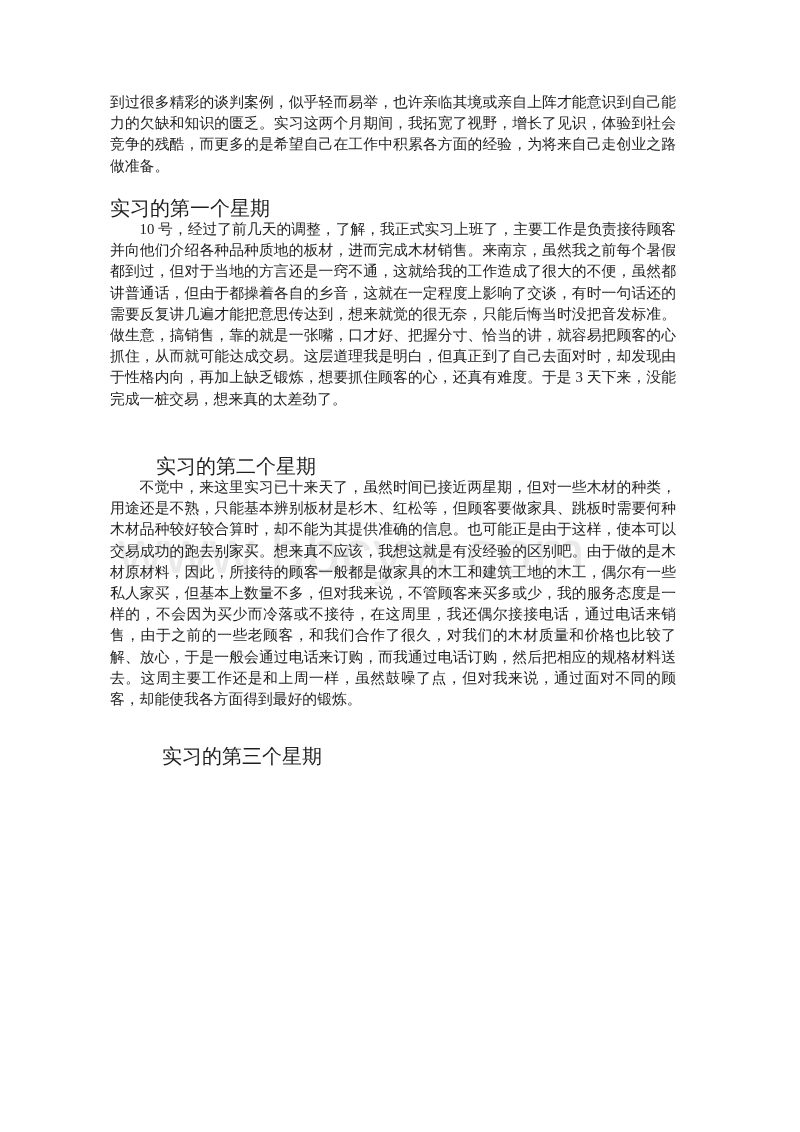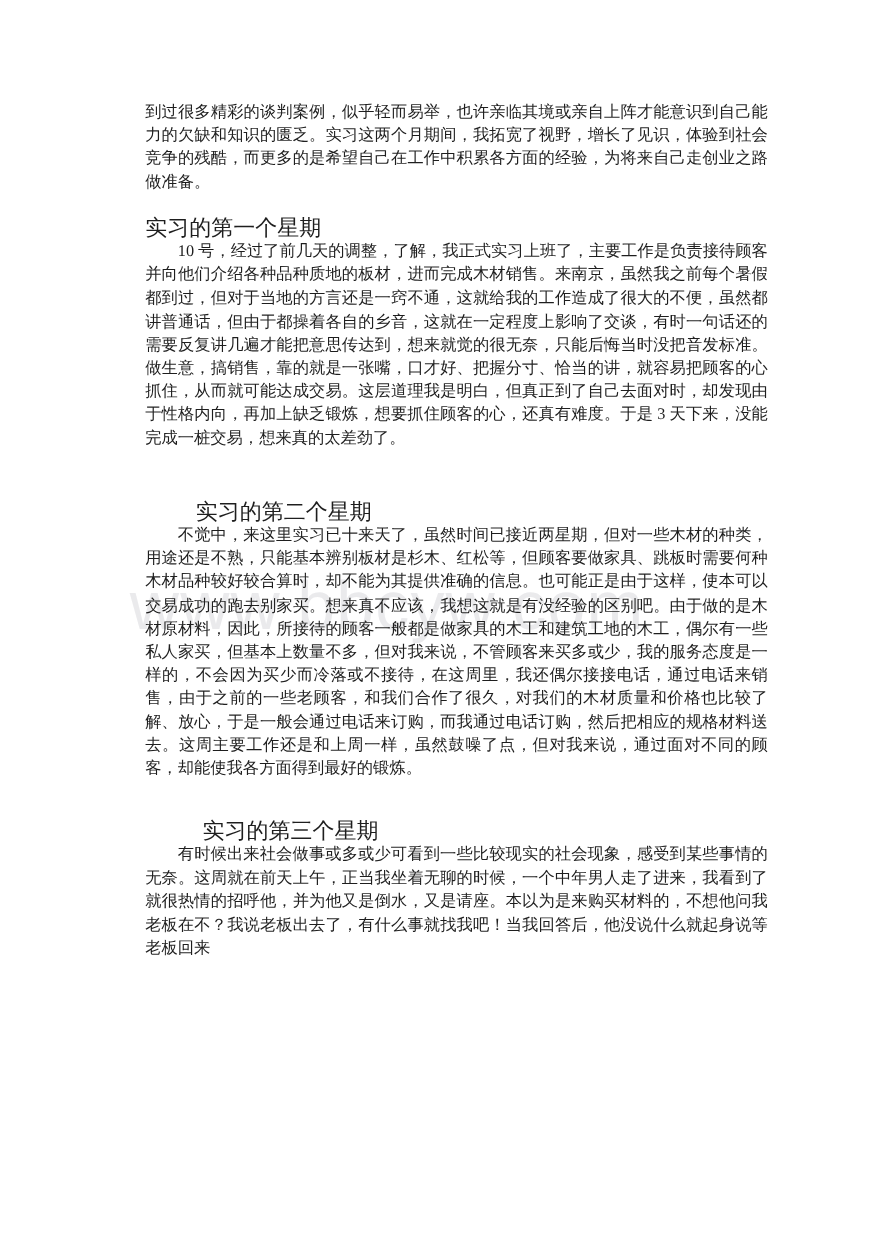--- a/index.html
+++ b/index.html
@@ -28,21 +28,21 @@
     font-size: 62px;
     font-weight: normal;
     letter-spacing: 1px;
     opacity: 0.38;
     white-space: nowrap;
     z-index: 0;
     user-select: none;
   }
   .content {
     position: absolute;
-    left: 132px;
+    left: 110px;
     top: 92px;
     width: 566px;
     z-index: 1;
     font-size: 14.8px;
     line-height: 21.2px;
     text-align: justify;
   }
   .para {
     margin: 0;
     padding: 0;
@@ -70,17 +70,16 @@
         <section>
           <h2 class="heading" style="text-indent: 0em;">实习的第一个星期</h2>
           <p class="para" style="text-indent: 2em;">10 号，经过了前几天的调整，了解，我正式实习上班了，主要工作是负责接待顾客并向他们介绍各种品种质地的板材，进而完成木材销售。来南京，虽然我之前每个暑假都到过，但对于当地的方言还是一窍不通，这就给我的工作造成了很大的不便，虽然都讲普通话，但由于都操着各自的乡音，这就在一定程度上影响了交谈，有时一句话还的需要反复讲几遍才能把意思传达到，想来就觉的很无奈，只能后悔当时没把音发标准。做生意，搞销售，靠的就是一张嘴，口才好、把握分寸、恰当的讲，就容易把顾客的心抓住，从而就可能达成交易。这层道理我是明白，但真正到了自己去面对时，却发现由于性格内向，再加上缺乏锻炼，想要抓住顾客的心，还真有难度。于是 3 天下来，没能完成一桩交易，想来真的太差劲了。</p>
         </section>
         <section>
           <h2 class="heading" style="text-indent: 2.3em;">实习的第二个星期</h2>
           <p class="para" style="text-indent: 2em;">不觉中，来这里实习已十来天了，虽然时间已接近两星期，但对一些木材的种类，用途还是不熟，只能基本辨别板材是杉木、红松等，但顾客要做家具、跳板时需要何种木材品种较好较合算时，却不能为其提供准确的信息。也可能正是由于这样，使本可以交易成功的跑去别家买。想来真不应该，我想这就是有没经验的区别吧。由于做的是木材原材料，因此，所接待的顾客一般都是做家具的木工和建筑工地的木工，偶尔有一些私人家买，但基本上数量不多，但对我来说，不管顾客来买多或少，我的服务态度是一样的，不会因为买少而冷落或不接待，在这周里，我还偶尔接接电话，通过电话来销售，由于之前的一些老顾客，和我们合作了很久，对我们的木材质量和价格也比较了解、放心，于是一般会通过电话来订购，而我通过电话订购，然后把相应的规格材料送去。这周主要工作还是和上周一样，虽然鼓噪了点，但对我来说，通过面对不同的顾客，却能使我各方面得到最好的锻炼。</p>
         </section>
         <section>
           <h2 class="heading" style="text-indent: 2.6em;">实习的第三个星期</h2>
-          <p class="para" style="text-indent: 2em;">有时候出来社会做事或多或少可看到一些比较现实的社会现象，感受到某些事情的无奈。这周就在前天上午，正当我坐着无聊的时候，一个中年男人走了进来，我看到了就很热情的招呼他，并为他又是倒水，又是请座。本以为是来购买材料的，不想他问我老板在不？我说老板出去了，有什么事就找我吧！当我回答后，他没说什么就起身说等老板回来</p>
         </section>
       </div>
   </div>
 </div>
 
 </body></html>

